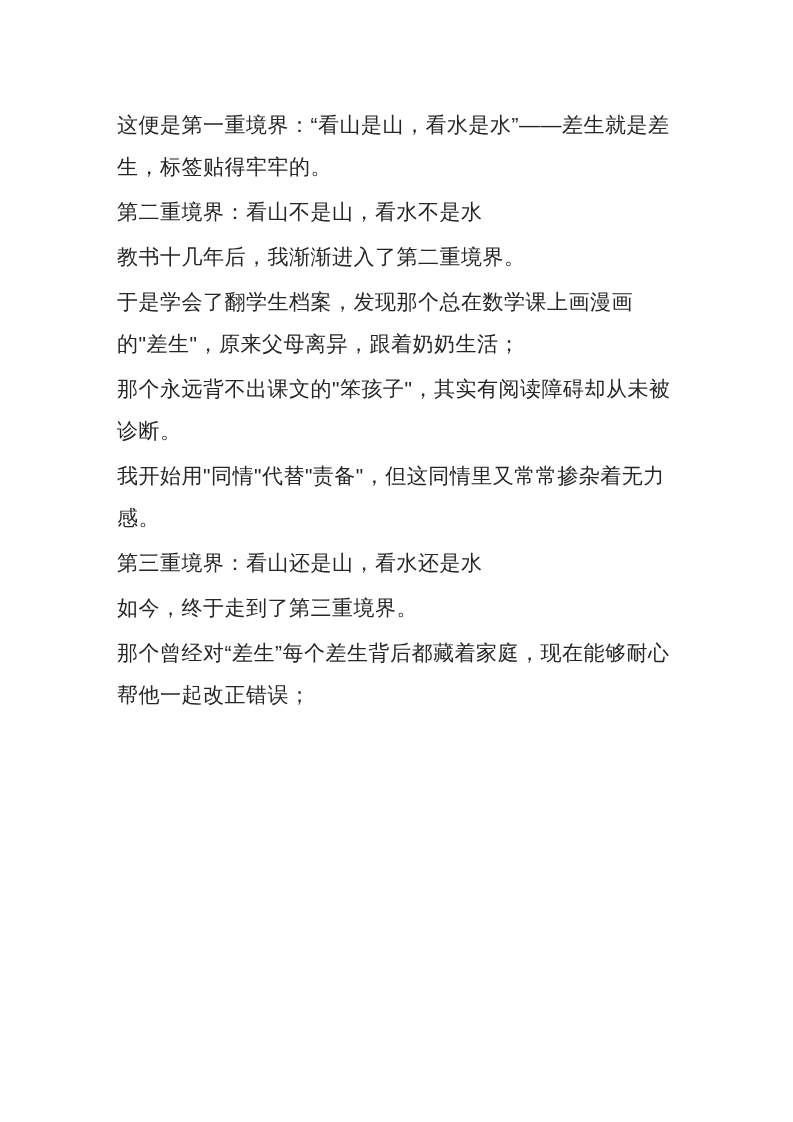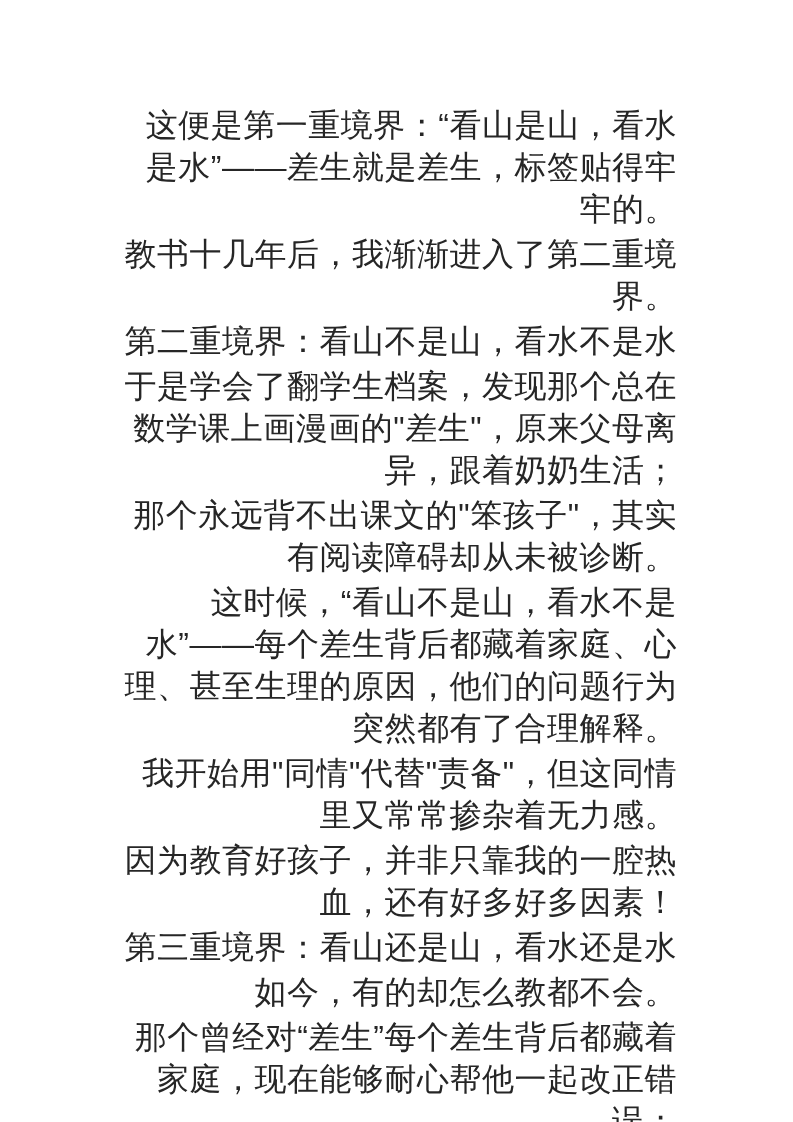--- a/index.html
+++ b/index.html
@@ -12,38 +12,36 @@
     width: 793px;
     height: 1122px;
     background: #ffffff;
     box-sizing: border-box;
     padding: 104px 116px 0 117px;
     overflow: hidden;
     font-family: "Liberation Sans", sans-serif;
   }
   .doc-body p {
     margin: 0 0 3px 0;
-    font-size: 32px;
+    font-size: 21px;
     line-height: 42px;
     letter-spacing: 0.5px;
     color: #262626;
-    text-align: right;
+    text-align: left;
     word-break: break-all;
   }
 </style>
 </head>
 <body>
 
 <div class="page">
   <div class="doc-body">
       <p>这便是第一重境界：“看山是山，看水是水”——差生就是差生，标签贴得牢牢的。</p>
+      <p>第二重境界：看山不是山，看水不是水</p>
       <p>教书十几年后，我渐渐进入了第二重境界。</p>
-      <p>第二重境界：看山不是山，看水不是水</p>
       <p>于是学会了翻学生档案，发现那个总在数学课上画漫画的"差生"，原来父母离异，跟着奶奶生活；</p>
       <p>那个永远背不出课文的"笨孩子"，其实有阅读障碍却从未被诊断。</p>
-      <p>这时候，“看山不是山，看水不是水”——每个差生背后都藏着家庭、心理、甚至生理的原因，他们的问题行为突然都有了合理解释。</p>
       <p>我开始用"同情"代替"责备"，但这同情里又常常掺杂着无力感。</p>
-      <p>因为教育好孩子，并非只靠我的一腔热血，还有好多好多因素！</p>
       <p>第三重境界：看山还是山，看水还是水</p>
-      <p>如今，有的却怎么教都不会。</p>
+      <p>如今，终于走到了第三重境界。</p>
       <p>那个曾经对“差生”每个差生背后都藏着家庭，现在能够耐心帮他一起改正错误；</p>
     </div>
 </div>
 
 </body></html>

